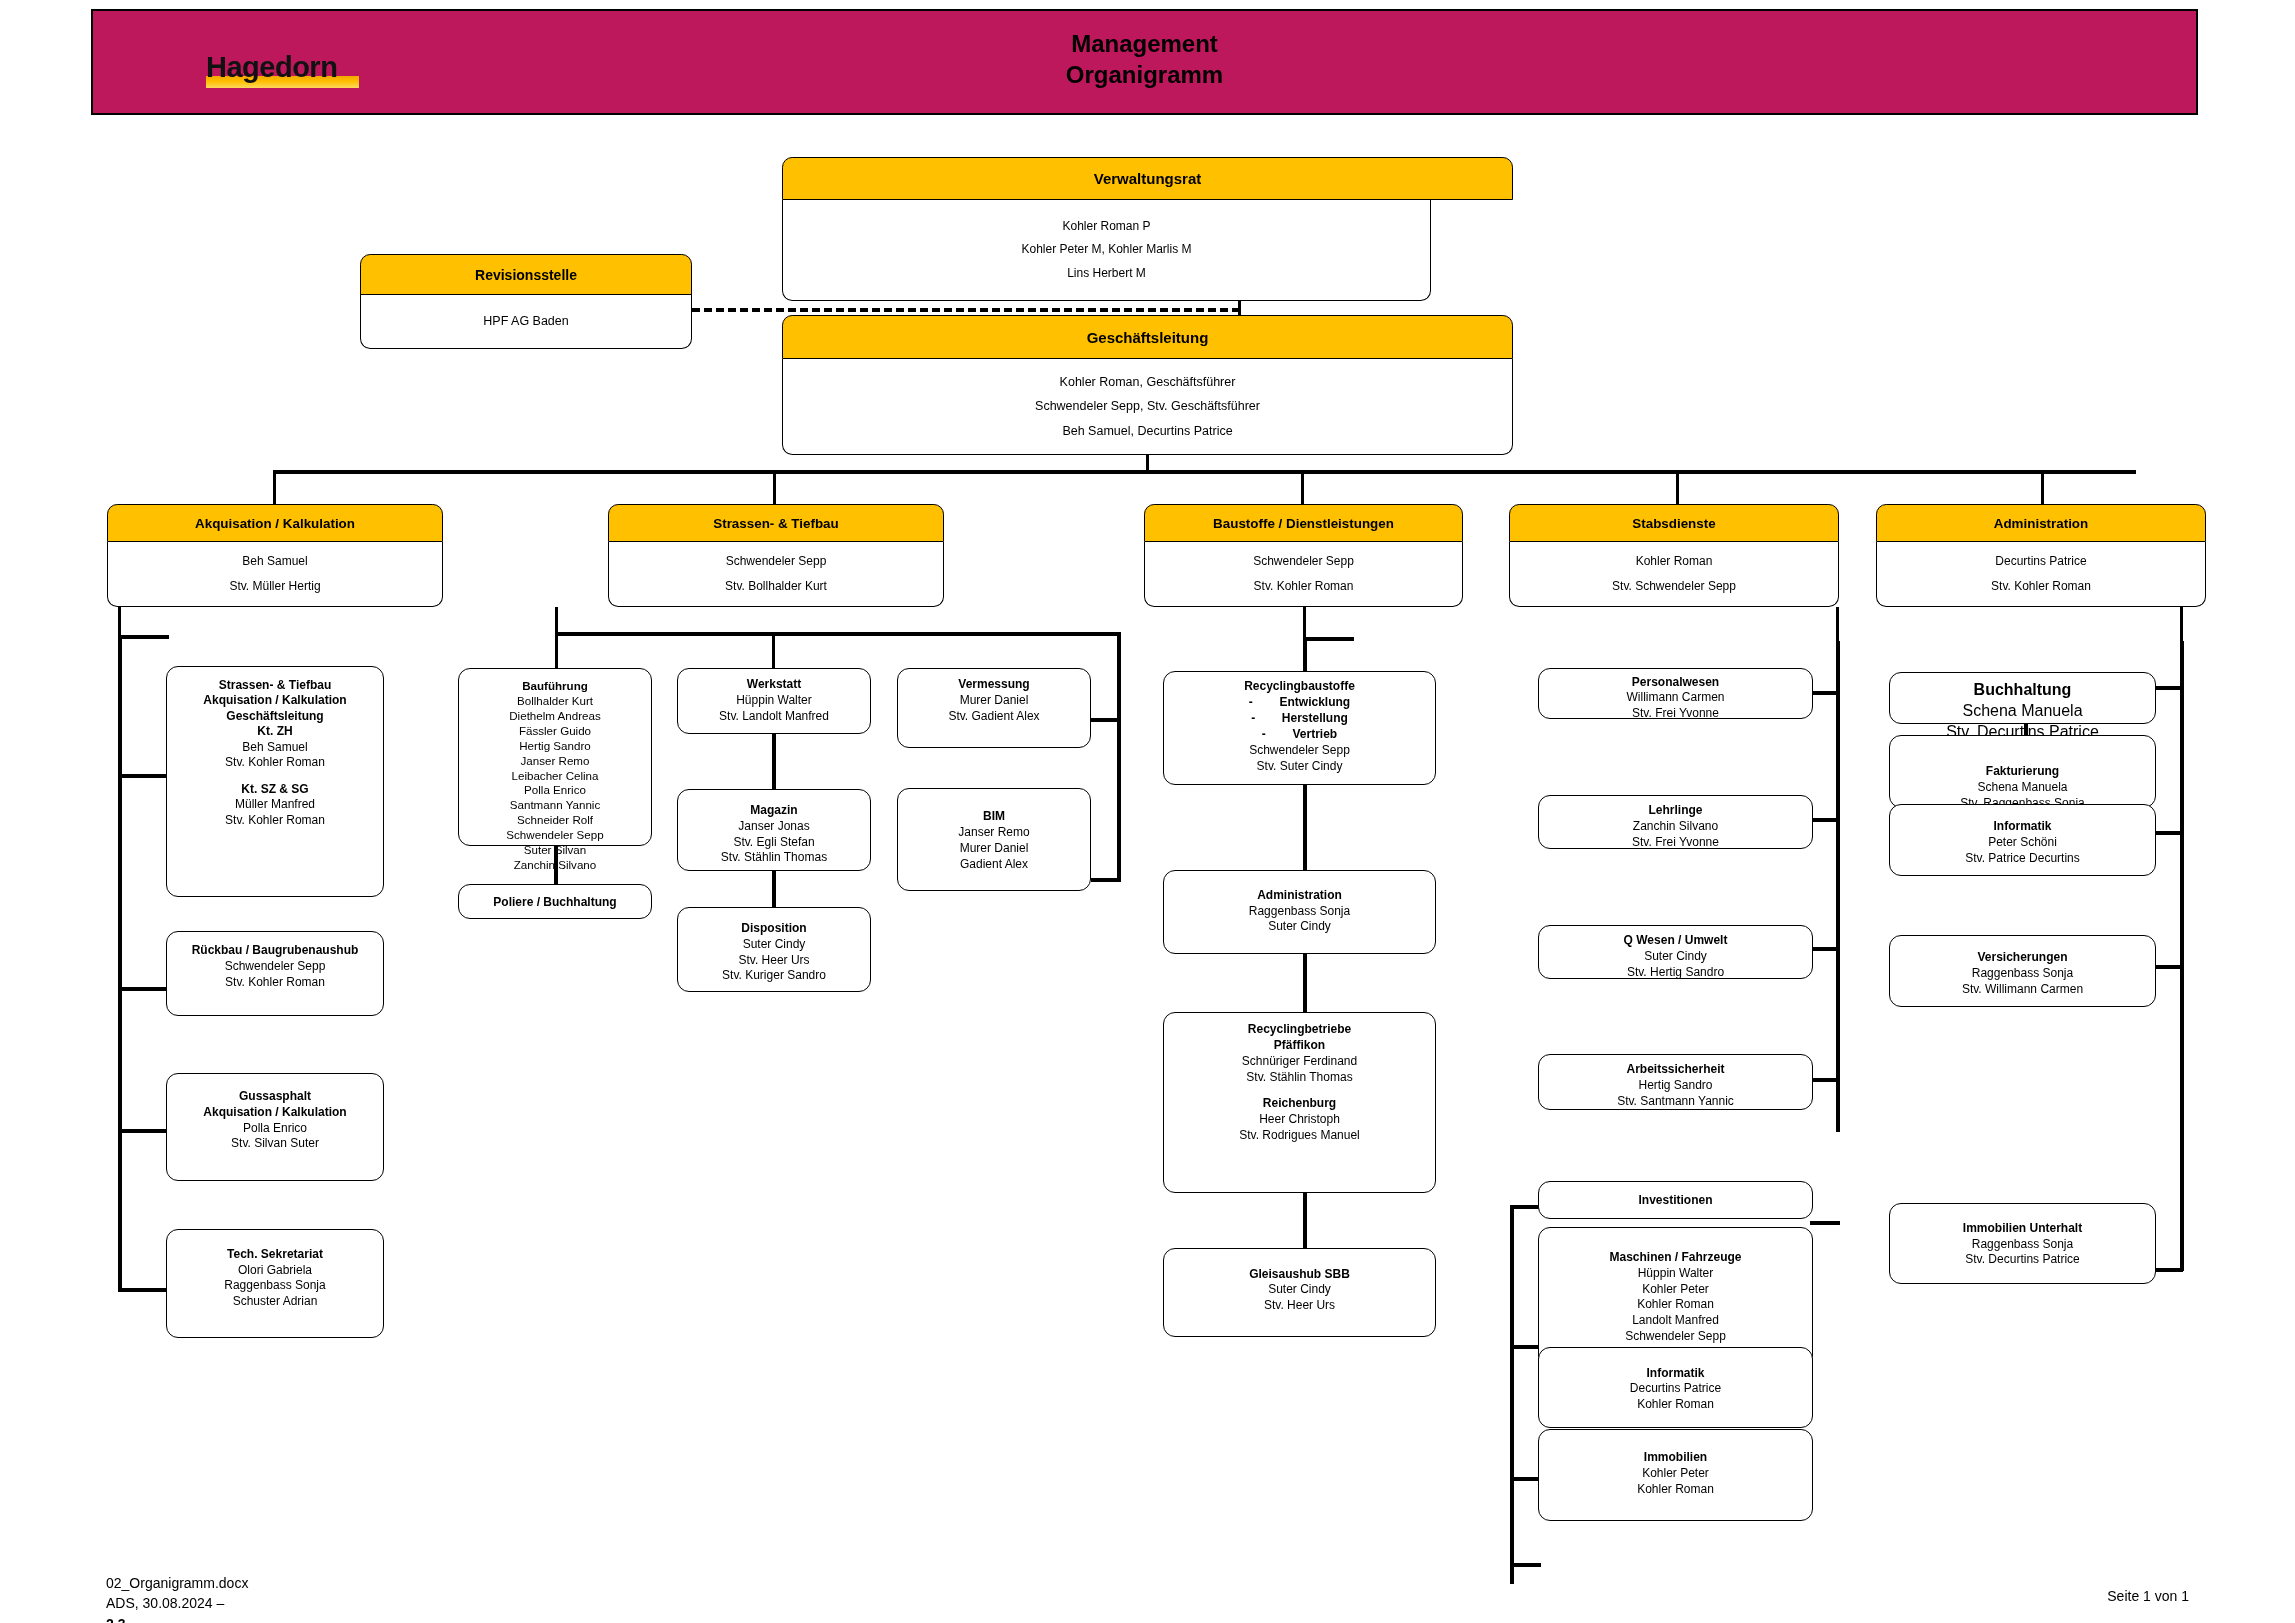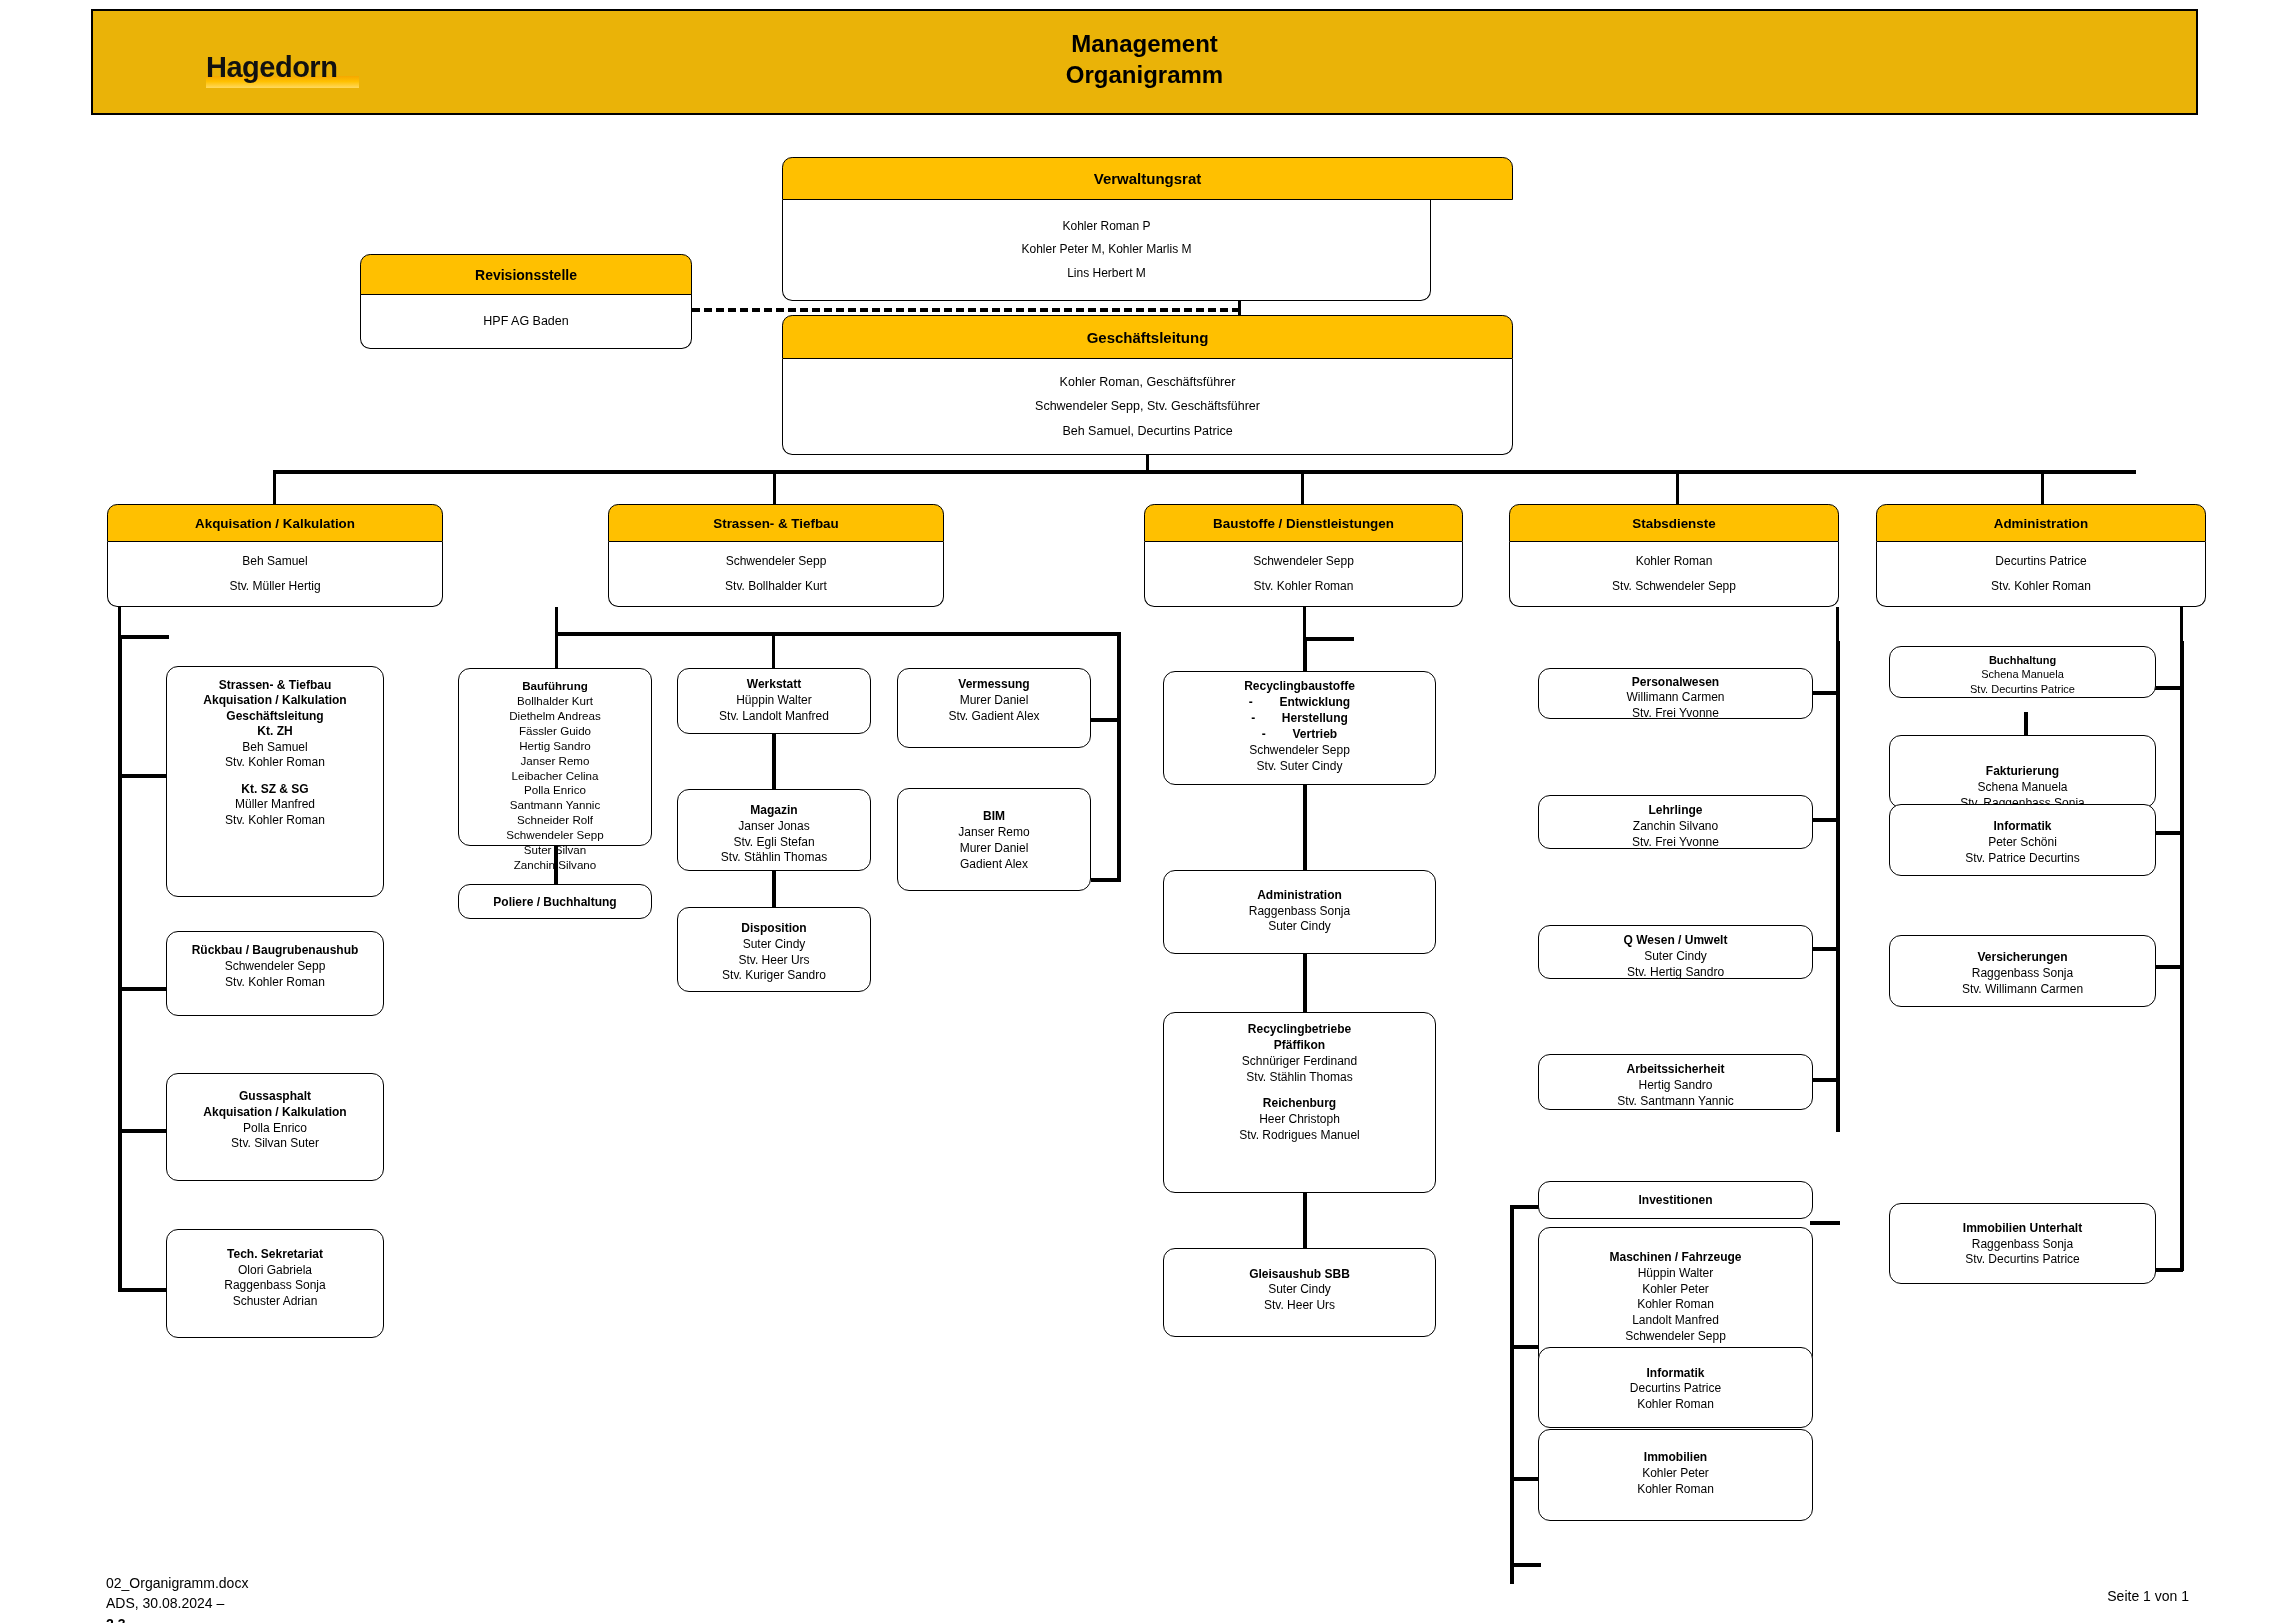--- a/index.html
+++ b/index.html
@@ -15,21 +15,21 @@
     background:#ffffff;
     overflow:hidden;
   }
 
   
   #header-frame{
     position:absolute;
     left:91px; top:9.3px;
     width:2107px; height:106px;
     border:2.3px solid #000;
-    background:#eab308;
+    background:#be185d;
     box-sizing:border-box;
   }
   #logo-block{
     position:absolute;
     left:113px; top:42px;
     width:162px;
   }
   #logo-text{
     font-family:"Liberation Sans", sans-serif;
     font-weight:bold;
@@ -430,21 +430,21 @@
     <span class="nm">Kohler Roman</span>
   </div>
 
   <div class="ln" style="left:2180px; top:607px; width:3.2px; height:37px;"></div>
   <div class="ln" style="left:2180px; top:641px; width:4.2px; height:630px;"></div>
   <div class="ln" style="left:2155px; top:686px; width:28px; height:3.7px;"></div>
   <div class="ln" style="left:2155px; top:831px; width:28px; height:3.7px;"></div>
   <div class="ln" style="left:2155px; top:965px; width:28px; height:3.7px;"></div>
   <div class="ln" style="left:2155px; top:1268px; width:28px; height:3.7px;"></div>
 
-  <div class="node" style="left:1889px; top:646px; width:267px; height:52px; font-size:11px; line-height:1.32; padding-top:5.6px;">
+  <div class="node" style="left:1889px; top:672px; width:267px; height:52px; font-size:16px; line-height:1.32; padding-top:5.6px;">
     <span class="ttl">Buchhaltung</span>
     <span class="nm">Schena Manuela</span>
     <span class="nm">Stv. Decurtins Patrice</span>
   </div>
   <div class="ln" style="left:2024px; top:712px; width:4.2px; height:44px;"></div>
 
   <div class="node" style="left:1889px; top:735px; width:267px; height:73px; font-size:12px; line-height:1.32; padding-top:28px;">
     <span class="ttl">Fakturierung</span>
     <span class="nm">Schena Manuela</span>
     <span class="nm">Stv. Raggenbass Sonja</span>

